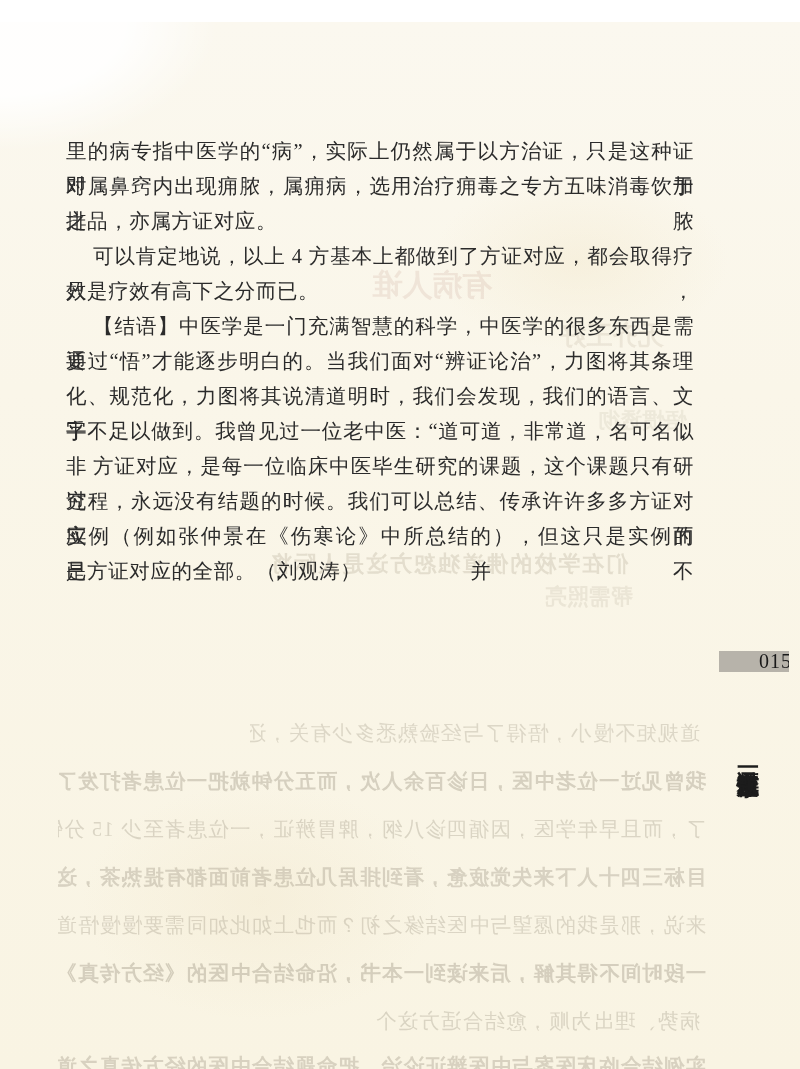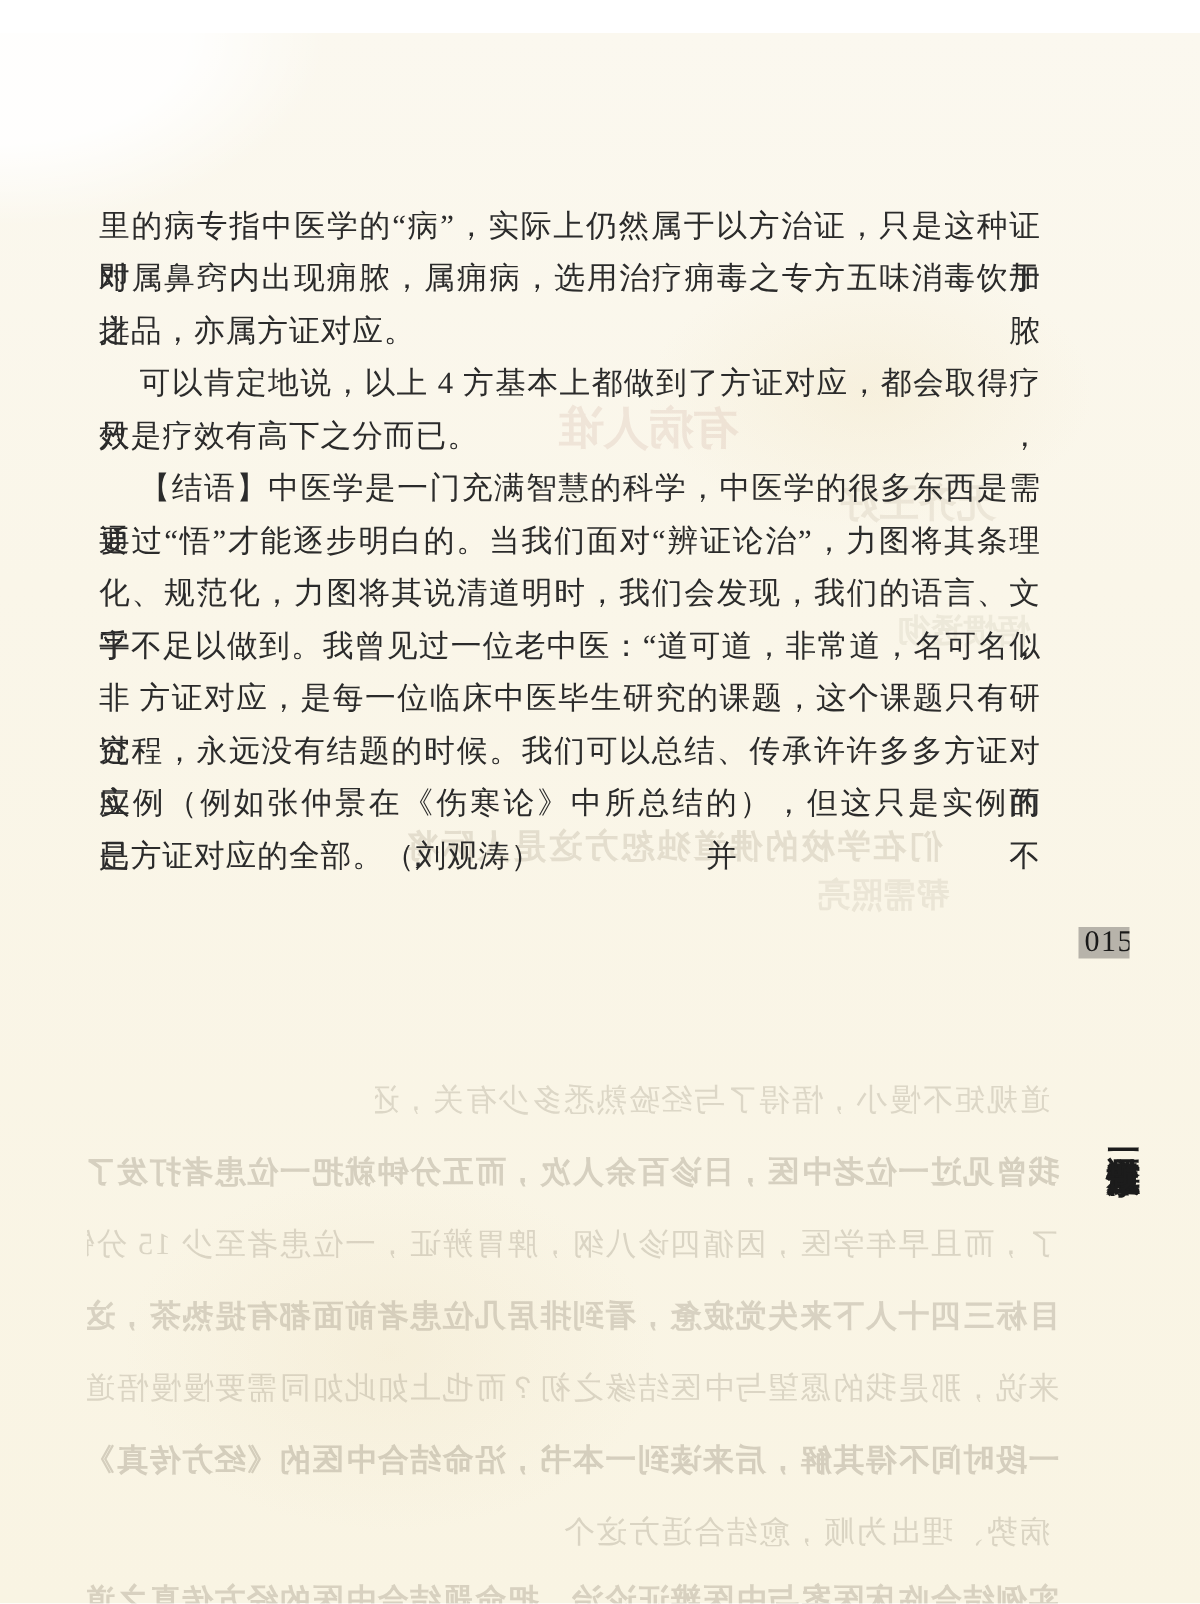--- a/index.html
+++ b/index.html
@@ -16,22 +16,22 @@
   .blotch.b2{left:80px;top:760px;width:360px;height:240px;
          background:radial-gradient(ellipse,rgba(238,226,196,.30),rgba(238,226,196,0) 70%);}
 
   
   .textblock{position:absolute;left:66px;top:112px;width:628px;color:#2b2b2b;}
   .ln{height:35px;line-height:35px;font-size:20.5px;letter-spacing:.6px;white-space:nowrap;}
   .ln.jf{white-space:normal;text-align:justify;text-align-last:justify;text-justify:inter-character;}
   .ln.ind{text-indent:27px;}
 
   
-  .pagenum-box{position:absolute;left:719px;top:596px;width:34px;height:21px;
-         background:#b7b3aa;overflow:hidden;}
+  .pagenum-box{position:absolute;left:719px;top:629px;width:34px;height:21px;
+         background:#b7b3aa;overflow:hidden;padding-left:36px;}
   .pagenum-box span{display:block;padding-left:4px;font-size:20px;line-height:21px;
          letter-spacing:1px;color:#191919;white-space:nowrap;}
   .side-title{position:absolute;left:726px;top:731px;height:260px;
          writing-mode:vertical-rl;font-size:22px;line-height:46px;letter-spacing:.5px;
          color:#1c1c1c;font-weight:600;font-family:"DejaVu Serif","Liberation Serif",serif;}
 
   
   .bleed{position:absolute;left:0;top:0;width:800px;height:1069px;
          filter:blur(.5px);pointer-events:none;}
   .bl{position:absolute;transform:scaleX(-1);color:#8b8370;font-size:20.5px;

